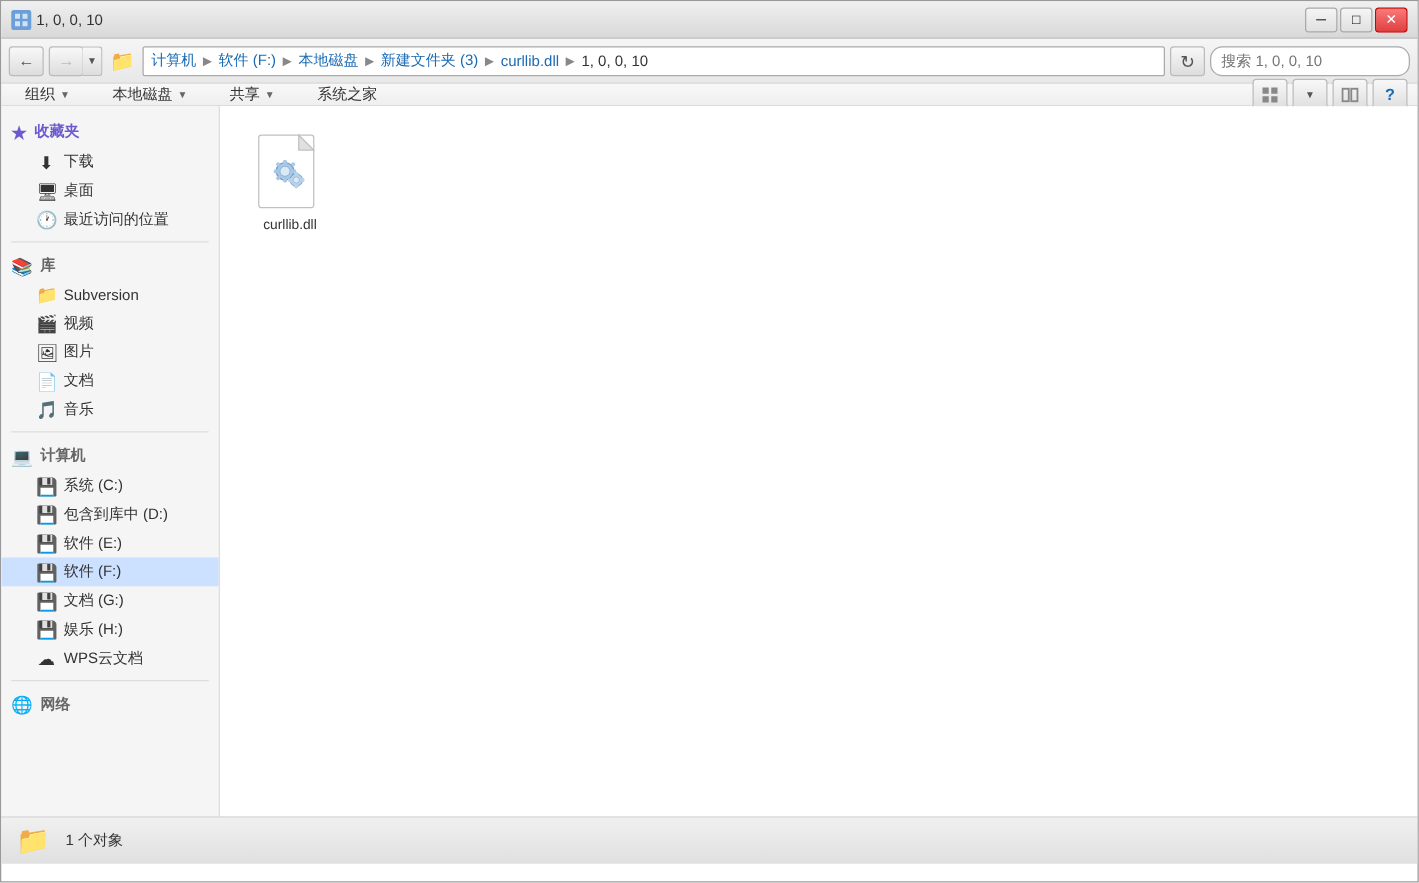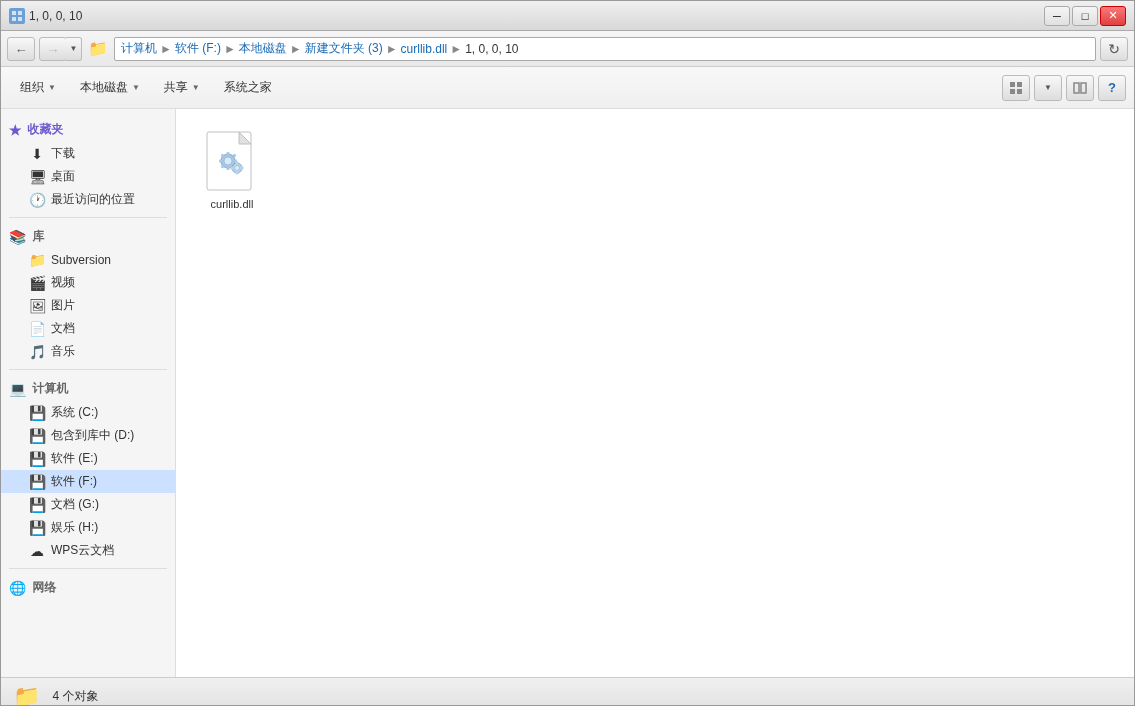--- a/index.html
+++ b/index.html
@@ -144,26 +144,26 @@
       flex: 1;
       border: none;
       outline: none;
       font-size: 12px;
       color: #888;
       background: transparent;
     }
 
     
     .toolbar {
-      height: 42px;
+      height: 18px;
       background: linear-gradient(to bottom, #f8f8f8, #efefef);
       display: flex;
       align-items: center;
       padding: 0 8px;
-      gap: 2px;
+      gap: 12px;
       border-bottom: 1px solid #ddd;
     }
     .toolbar-btn {
       height: 26px;
       padding: 0 10px;
       border: 1px solid transparent;
       border-radius: 3px;
       background: transparent;
       cursor: pointer;
       display: flex; align-items: center; gap: 4px;
@@ -365,20 +365,24 @@
     <span class="breadcrumb-sep">►</span>
     <span class="breadcrumb-item">本地磁盘</span>
     <span class="breadcrumb-sep">►</span>
     <span class="breadcrumb-item">新建文件夹 (3)</span>
     <span class="breadcrumb-sep">►</span>
     <span class="breadcrumb-item">curllib.dll</span>
     <span class="breadcrumb-sep">►</span>
     <span class="breadcrumb-current">1, 0, 0, 10</span>
   </div>
   <div class="refresh-btn">↻</div>
+  <div class="search-bar">
+    <input class="search-input" type="text" placeholder="搜索 1, 0, 0, 10" style="">
+
+  </div>
 </div>
 
 <div class="toolbar">
   <div class="toolbar-btn">
     <span>组织</span>
     <span class="toolbar-arrow">▼</span>
   </div>
   <div class="toolbar-btn">
     <span>本地磁盘</span>
     <span class="toolbar-arrow">▼</span>
@@ -546,14 +550,14 @@
           </svg>
         </div>
         <span class="file-label">curllib.dll</span>
       </div>
     </div>
   </div>
 </div>
 
 <div class="status-bar">
   <span class="status-folder-icon">📁</span>
-  <span class="status-text">4 个对象</span>
+  <span class="status-text">1 个对象</span>
 </div>
 
 </body></html>

